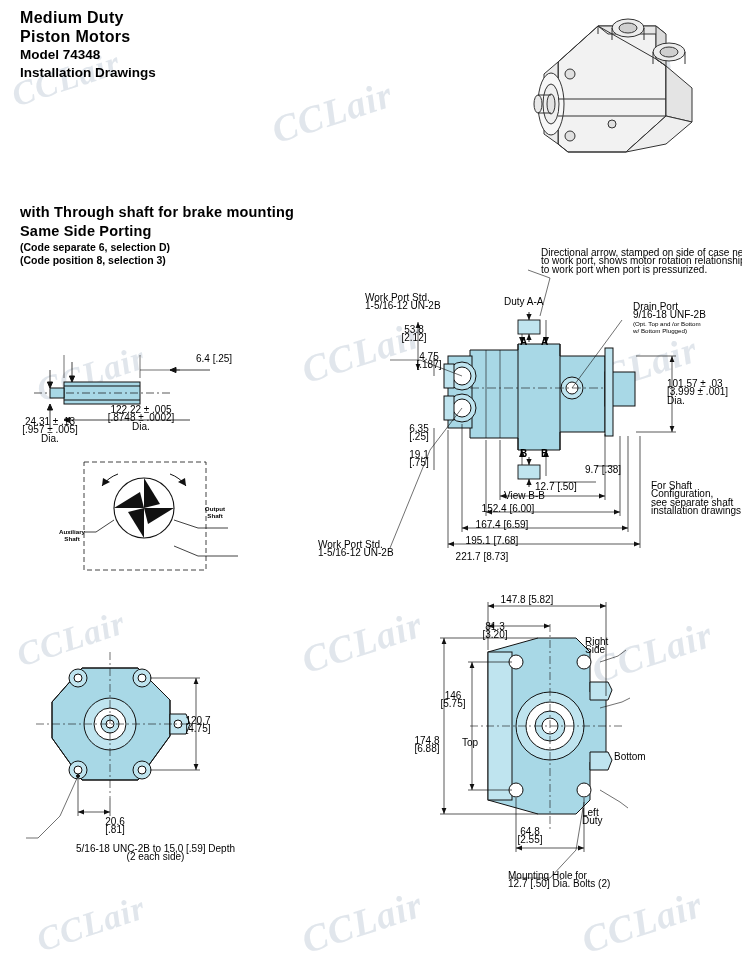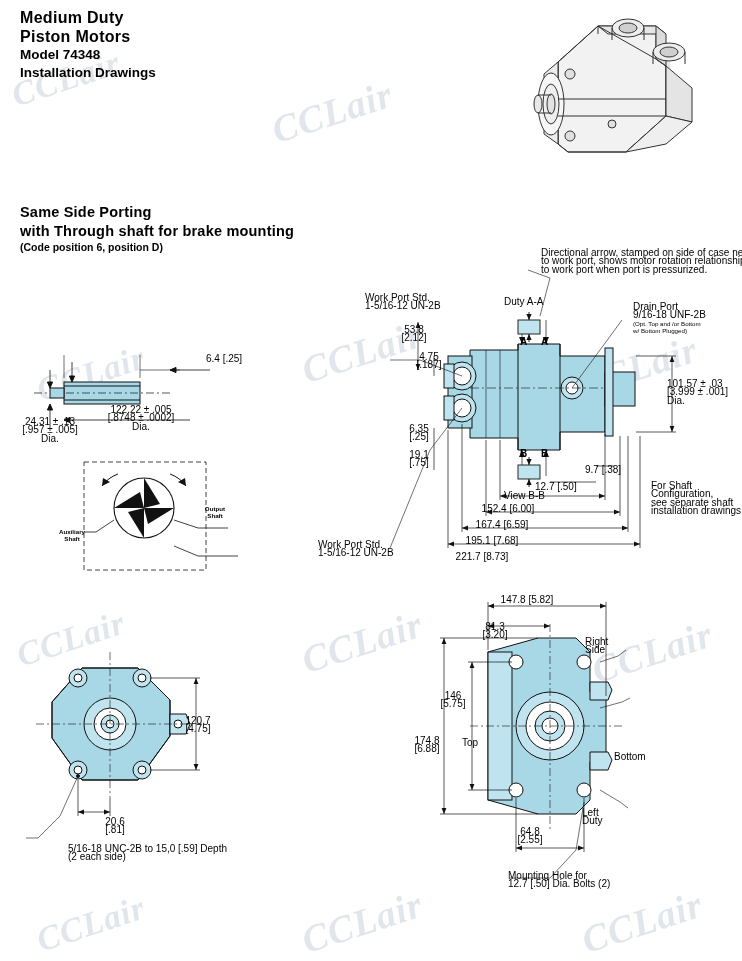--- a/index.html
+++ b/index.html
@@ -108,23 +108,24 @@
         <circle cx="64" cy="132" r="5" fill="#e0e0e0"></circle>
         <circle cx="64" cy="70" r="5" fill="#e0e0e0"></circle>
         <circle cx="106" cy="120" r="4" fill="#e0e0e0"></circle>
 
         <path d="M52 95 L160 95 M52 112 L160 112 M92 22 L92 30"></path>
       </g>
     </svg>
   </div>
 
   <div class="subhead">
+    <div class="s1">with Through shaft for brake mounting</div>
     <div class="s1">Same Side Porting</div>
-    <div class="s1">with Through shaft for brake mounting</div>
-    <div class="s2">(Code position 6, position D)</div>
+    <div class="s2">(Code separate 6, selection D)</div>
+    <div class="s2">(Code position 8, selection 3)</div>
   </div>
 
   <div>
     <svg style="position:absolute;left:20px;top:350px;" width="220" height="110" viewBox="0 0 220 110">
       <g stroke="#111" stroke-width="1" fill="none">
 
         <rect x="44" y="32" width="76" height="22" fill="#a8d8e6"></rect>
         <line x1="44" y1="36" x2="120" y2="36"></line>
         <line x1="44" y1="50" x2="120" y2="50"></line>
 
@@ -143,21 +144,21 @@
         <path d="M52 32 l-2.6 -6 h5.2 z" fill="#111"></path>
         <line x1="30" y1="56" x2="30" y2="76" stroke-width=".8"></line>
         <path d="M30 54 l-2.6 6 h5.2 z" fill="#111"></path>
         <line x1="30" y1="20" x2="30" y2="36" stroke-width=".8"></line>
         <path d="M30 38 l-2.6 -6 h5.2 z" fill="#111"></path>
 
         <line x1="44" y1="70" x2="170" y2="70" stroke-width=".8"></line>
         <path d="M44 70 l6 -2.6 v5.2 z" fill="#111"></path>
       </g>
     </svg>
-    <div class="lbl" style="left:206px;top:355px;">6.4 [.25]</div>
+    <div class="lbl" style="left:196px;top:355px;">6.4 [.25]</div>
     <div class="lbl c" style="left:96px;top:406px;width:90px;">122.22 ± .005
 [.8748 ± .0002]
 Dia.</div>
     <div class="lbl c" style="left:15px;top:418px;width:70px;">24.31 ± .13
 [.957 ± .005]
 Dia.</div>
   </div>
 
   <div>
     <svg style="position:absolute;left:78px;top:460px;" width="180" height="115" viewBox="0 0 180 115">
@@ -379,21 +380,21 @@
         </g>
 
         <path d="M58 146 L40 186 L18 208 L6 208" stroke-width=".6"></path>
         <circle cx="58" cy="146" r="1.5" fill="#111"></circle>
       </g>
     </svg>
     <div class="lbl c" style="left:180px;top:717px;width:36px;">120.7
 [4.75]</div>
     <div class="lbl c" style="left:97px;top:818px;width:36px;">20.6
 [.81]</div>
-    <div class="lbl" style="left:68px;top:845px;">5/16-18 UNC-2B to 15,0 [.59] Depth
+    <div class="lbl" style="left:76px;top:845px;text-align:center;">5/16-18 UNC-2B to 15,0 [.59] Depth
 (2 each side)</div>
   </div>
 
   <div>
     <svg style="position:absolute;left:410px;top:590px;" width="300" height="310" viewBox="0 0 300 310">
       <g stroke="#111" fill="none" stroke-width="1">
 
         <path d="M78 62 L128 48 L166 48 L180 62 L180 102 L196 108 L196 164 L180 172 L180 210 L166 224 L128 224 L78 210 Z" fill="#a8d8e6"></path>
         <rect x="78" y="62" width="24" height="148" fill="#bfe4ef"></rect>
 

